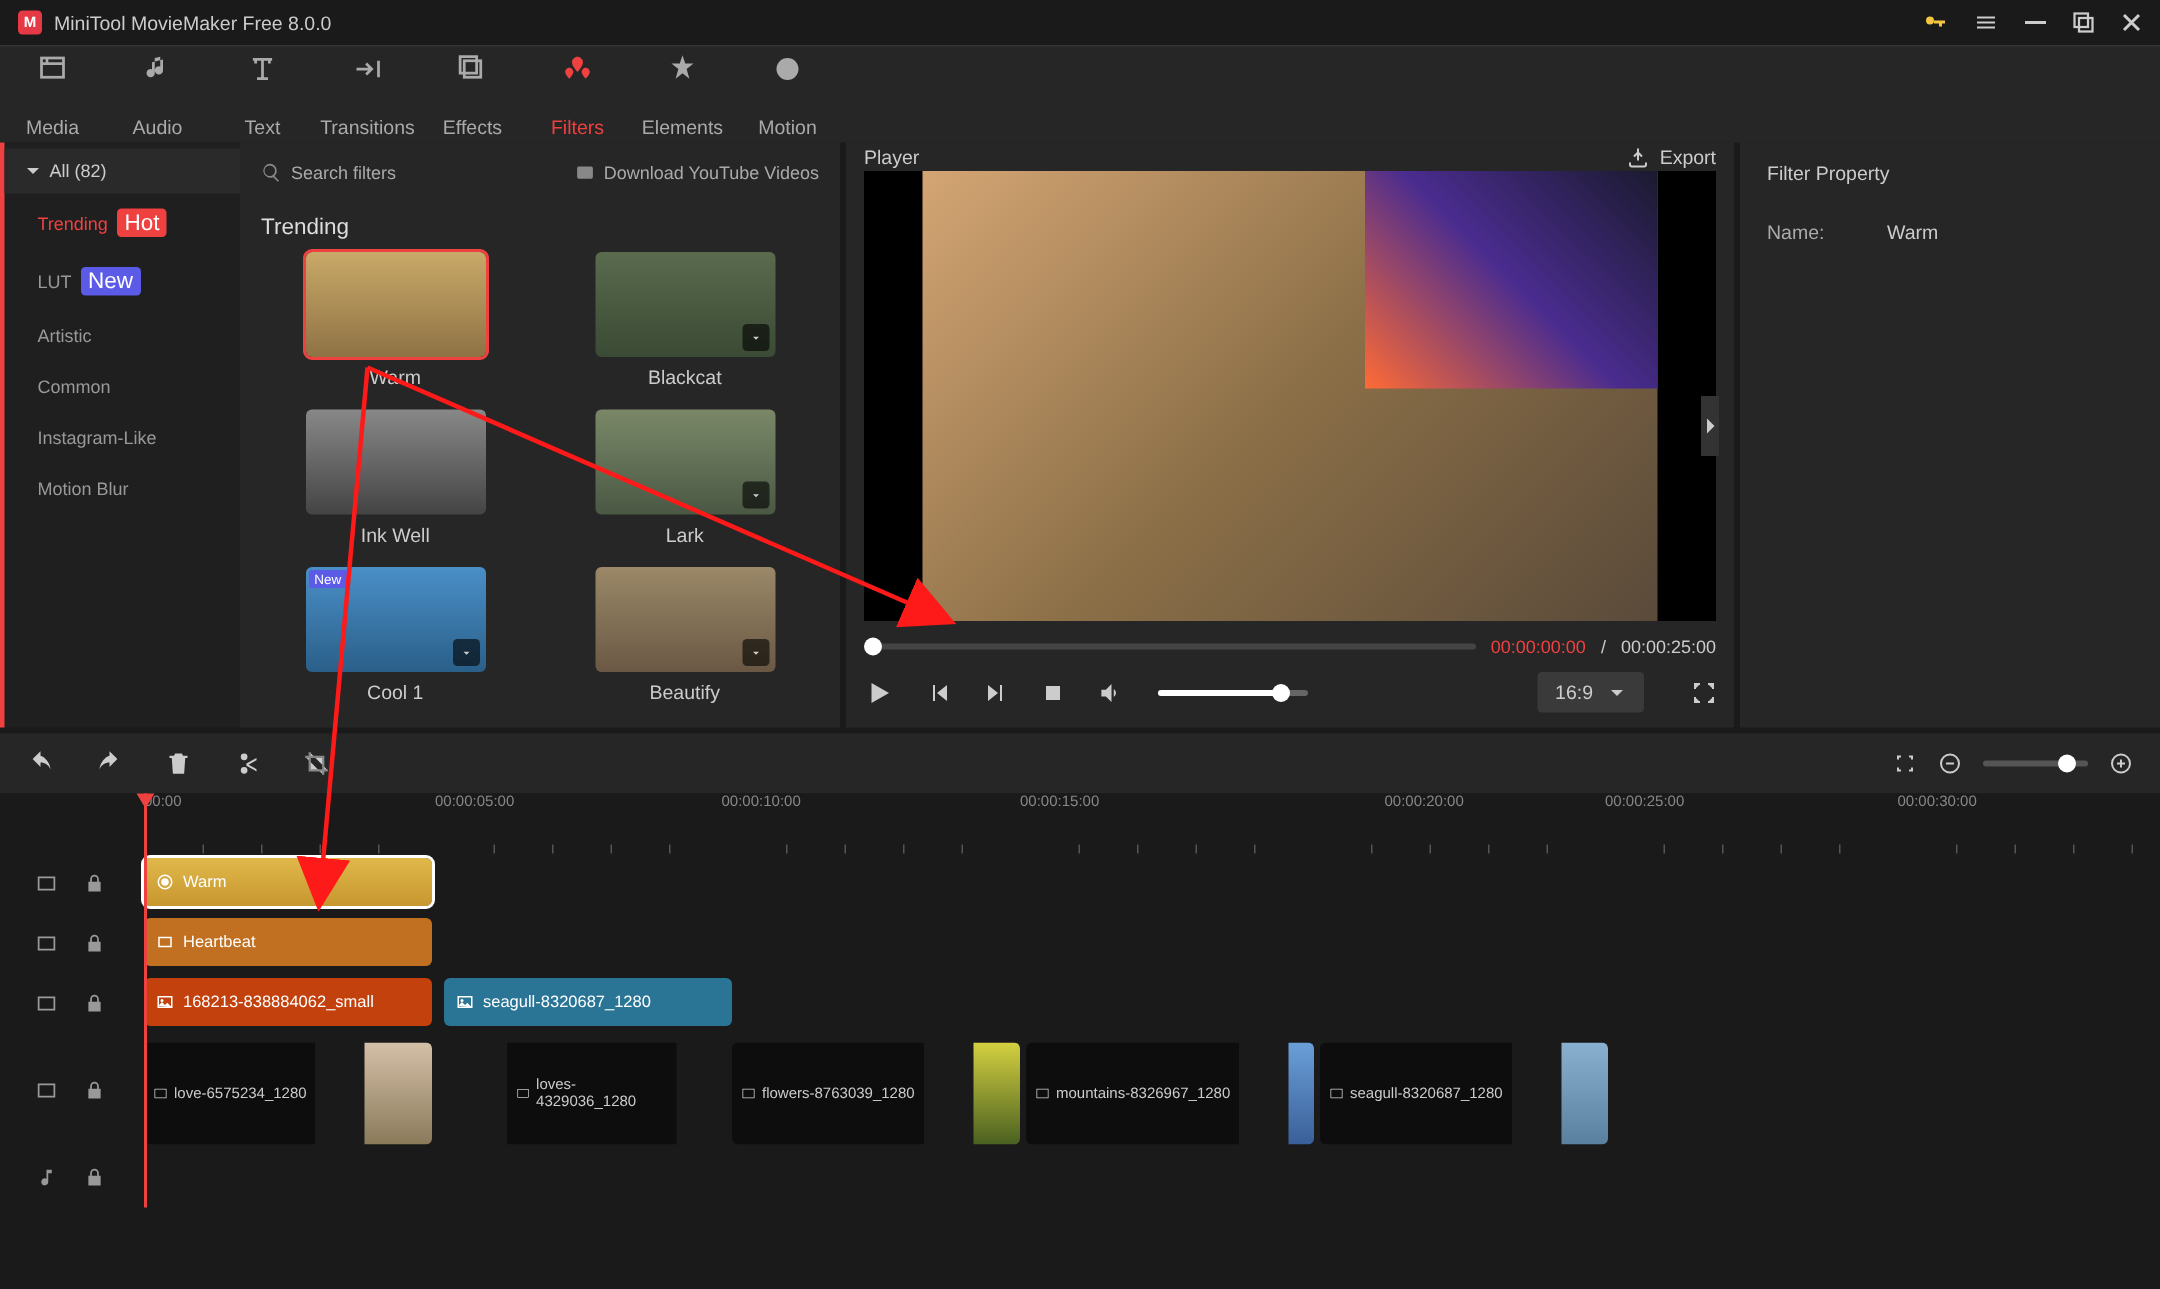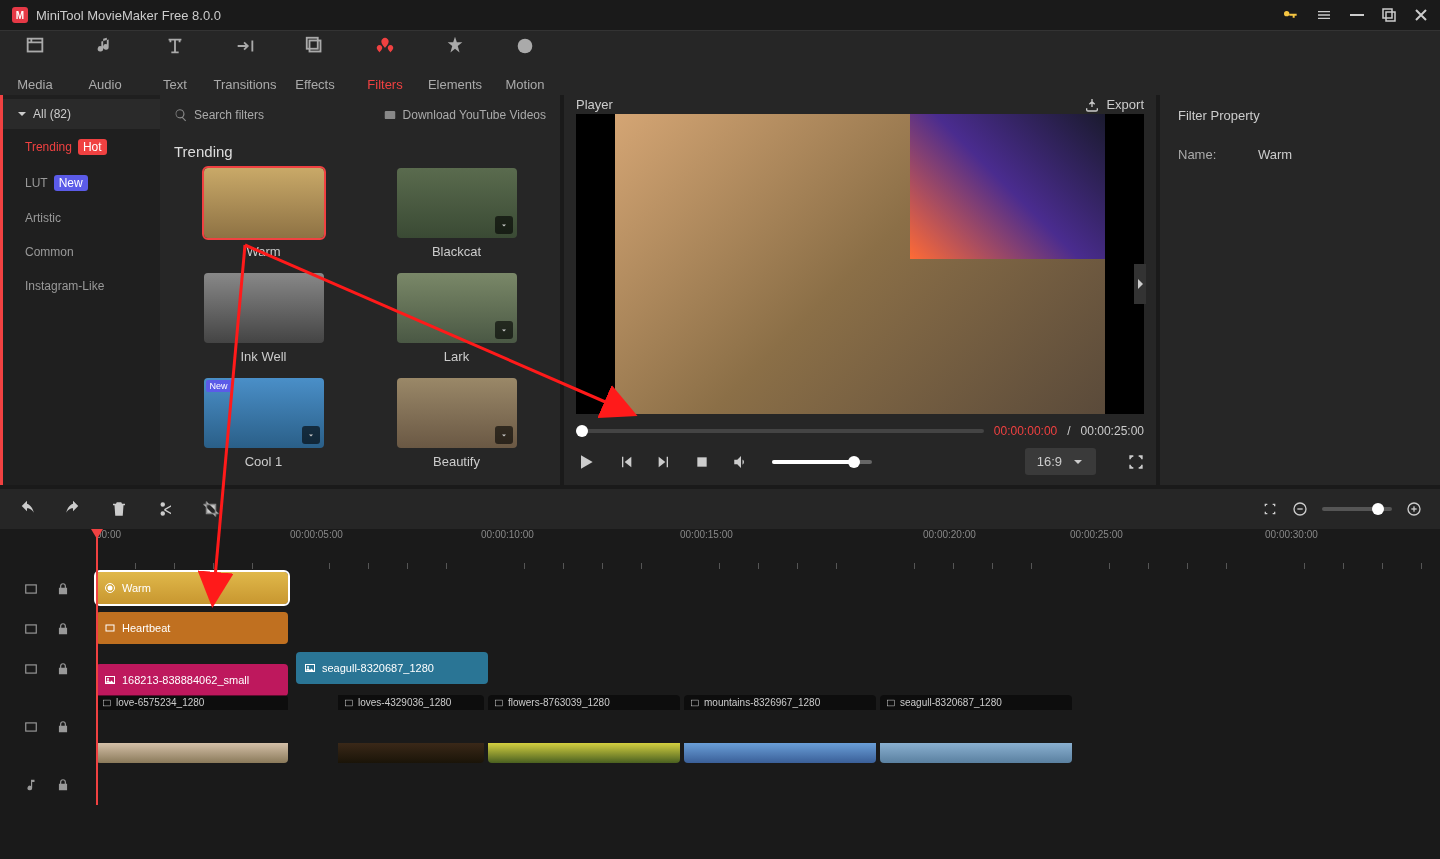--- a/index.html
+++ b/index.html
@@ -11,21 +11,21 @@
 .titlebar-right svg, .titlebar-right span { cursor:pointer; }
 .toolbar { height:65px; background:#262626; display:flex; border-top:1px solid #333; }
 .tool-btn { width:70px; display:flex; flex-direction:column; align-items:center; justify-content:center; gap:20px; cursor:pointer; color:#aaa; }
 .tool-btn.active { color:#f04141; }
 .tool-btn svg { width:22px; height:22px; }
 .main { display:flex; height:390px; }
 .sidebar { width:160px; background:#1f1f1f; padding-top:4px; border-left:3px solid #f04141; }
 .sidebar-header { padding:8px 14px; background:#2a2a2a; display:flex; align-items:center; gap:6px; font-size:12px; }
 .cat-item { padding:10px 22px; font-size:12px; color:#999; cursor:pointer; display:flex; align-items:center; gap:6px; }
 .cat-item.active { color:#f04141; }
-.badge { font-size:12px; padding:1px 5px; border-radius:3px; color:#fff; }
+.badge { font-size:15px; padding:1px 5px; border-radius:3px; color:#fff; }
 .badge-hot { background:#f04141; }
 .badge-new { background:#5b5be8; }
 .filters-panel { flex:1; background:#262626; padding:0 14px; max-width:400px; overflow:hidden; }
 .filters-header { display:flex; justify-content:space-between; align-items:center; height:40px; font-size:12px; color:#aaa; }
 .section-title { font-size:15px; color:#ddd; padding:8px 0; font-weight:500; }
 .filter-grid { display:grid; grid-template-columns:repeat(2,1fr); gap:14px; }
 .filter-card { display:flex; flex-direction:column; align-items:center; gap:6px; cursor:pointer; }
 .filter-thumb { width:120px; height:70px; border-radius:4px; position:relative; }
 .filter-thumb.selected { outline:2px solid #f04141; }
 .dl-icon { position:absolute; bottom:4px; right:4px; width:18px; height:18px; background:rgba(0,0,0,.6); border-radius:3px; display:flex; align-items:center; justify-content:center; }
@@ -60,25 +60,25 @@
 .playhead { position:absolute; left:96px; top:0; bottom:0; width:2px; background:#f04141; pointer-events:none; z-index:10; }
 .playhead::before { content:''; position:absolute; top:0; left:-5px; border-left:6px solid transparent; border-right:6px solid transparent; border-top:10px solid #f04141; }
 .tracks-area { position:relative; background:#1a1a1a; }
 .track { height:40px; display:flex; align-items:center; }
 .track-head { width:96px; display:flex; align-items:center; gap:18px; padding-left:24px; }
 .track-icon { cursor:pointer; fill:#999; }
 .track-content { flex:1; position:relative; height:100%; }
 .clip { position:absolute; top:3px; height:32px; border-radius:4px; display:flex; align-items:center; padding:0 8px; gap:6px; font-size:11px; color:#fff; cursor:pointer; }
 .clip-warm { background:linear-gradient(#e0b84a,#c89730); outline:2px solid #fff; }
 .clip-heartbeat { background:#c07020; }
-.clip-video1 { background:#be185d;margin-top:12px; }
+.clip-video1 { background:#c2410c; }
 .clip-video2 { background:#2a7595; }
 .video-track .track-content { height:70px; }
 .video-track { height:76px; }
-.vclip { position:absolute; top:3px; height:68px; border-radius:4px; cursor:pointer; overflow:hidden; display:flex; flex-direction:column;gap:33px; }
+.vclip { position:absolute; top:3px; height:68px; border-radius:4px; cursor:pointer; overflow:hidden; display:flex; flex-direction:row;gap:33px; }
 .vclip-label { background:rgba(0,0,0,.5); padding:2px 6px; font-size:10px; display:flex; align-items:center; gap:4px; }
 .vclip-thumbs { flex:1; display:flex; }
 .vclip-thumb { flex:1; }
 .add-tracks { width:96px; display:flex; align-items:center; gap:18px; padding-left:24px; height:36px; position:absolute; top:0; left:0;}
 svg { display:block; }
 .arrow { position:absolute; z-index:20; pointer-events:none; }
 </style>
 </head>
 <body>
 
@@ -178,20 +178,23 @@
           <span class="badge badge-new">New</span>
         </div>
         <div class="cat-item">
           <span>Artistic</span>
         </div>
         <div class="cat-item">
           <span>Common</span>
         </div>
         <div class="cat-item">
           <span>Instagram-Like</span>
+        </div>
+        <div class="cat-item">
+          <span>Motion Blur</span>
         </div>
       </div>
   </div>
 
   <div class="filters-panel">
     <div class="filters-header">
       <span style="display:flex;align-items:center;gap:6px">
         <svg width="14" height="14" viewBox="0 0 24 24" fill="#888">
             <path d="M10 2a8 8 0 015.3 13.9l5.4 5.4-1.4 1.4-5.4-5.4A8 8 0 1110 2zm0 2a6 6 0 100 12 6 6 0 000-12z"></path>
           </svg>

